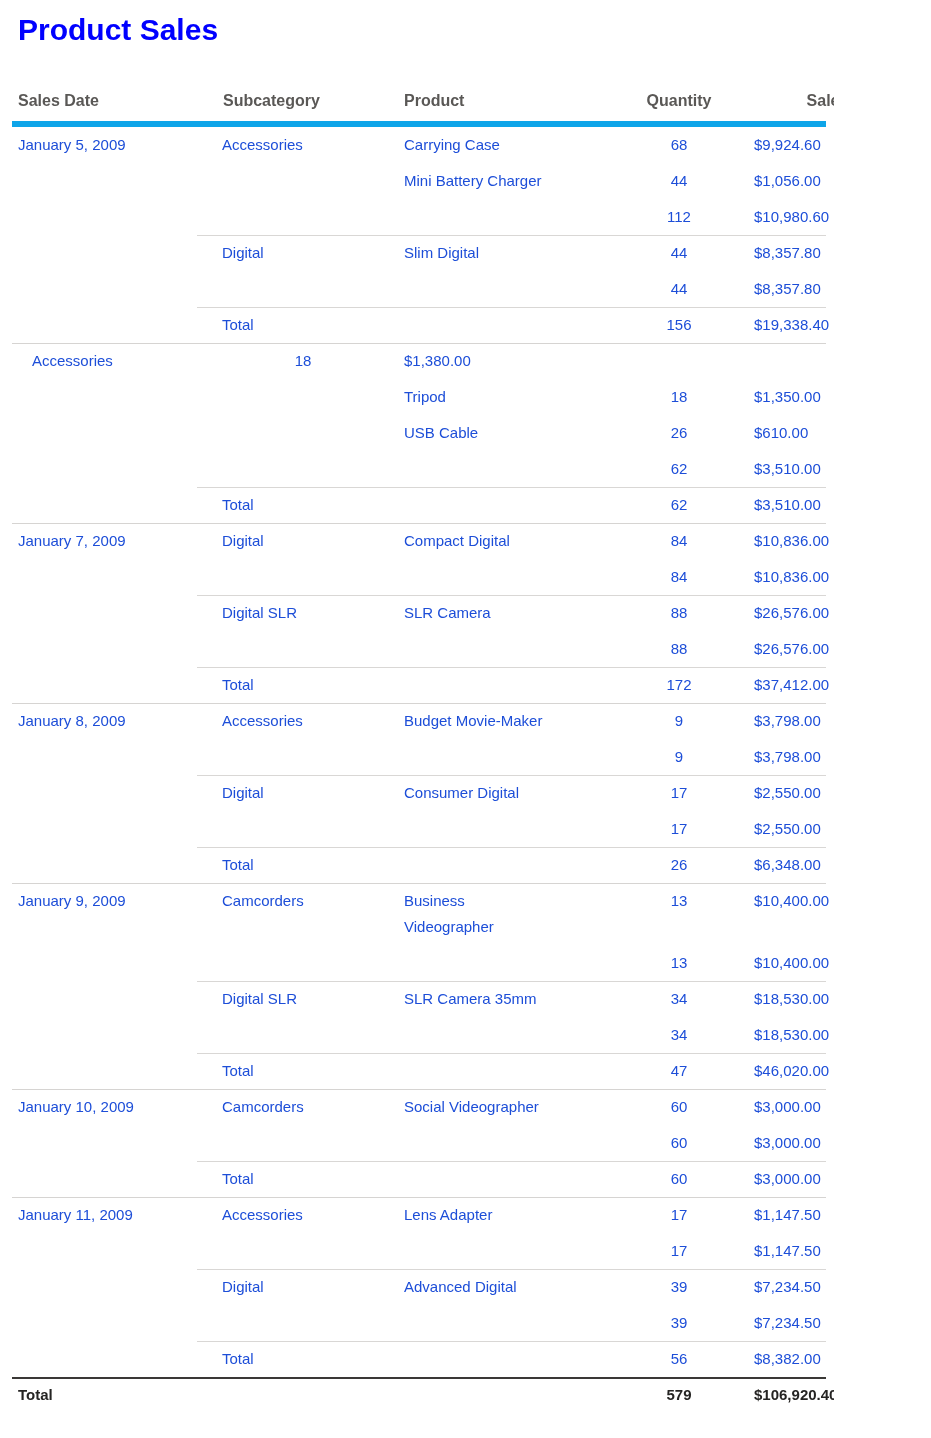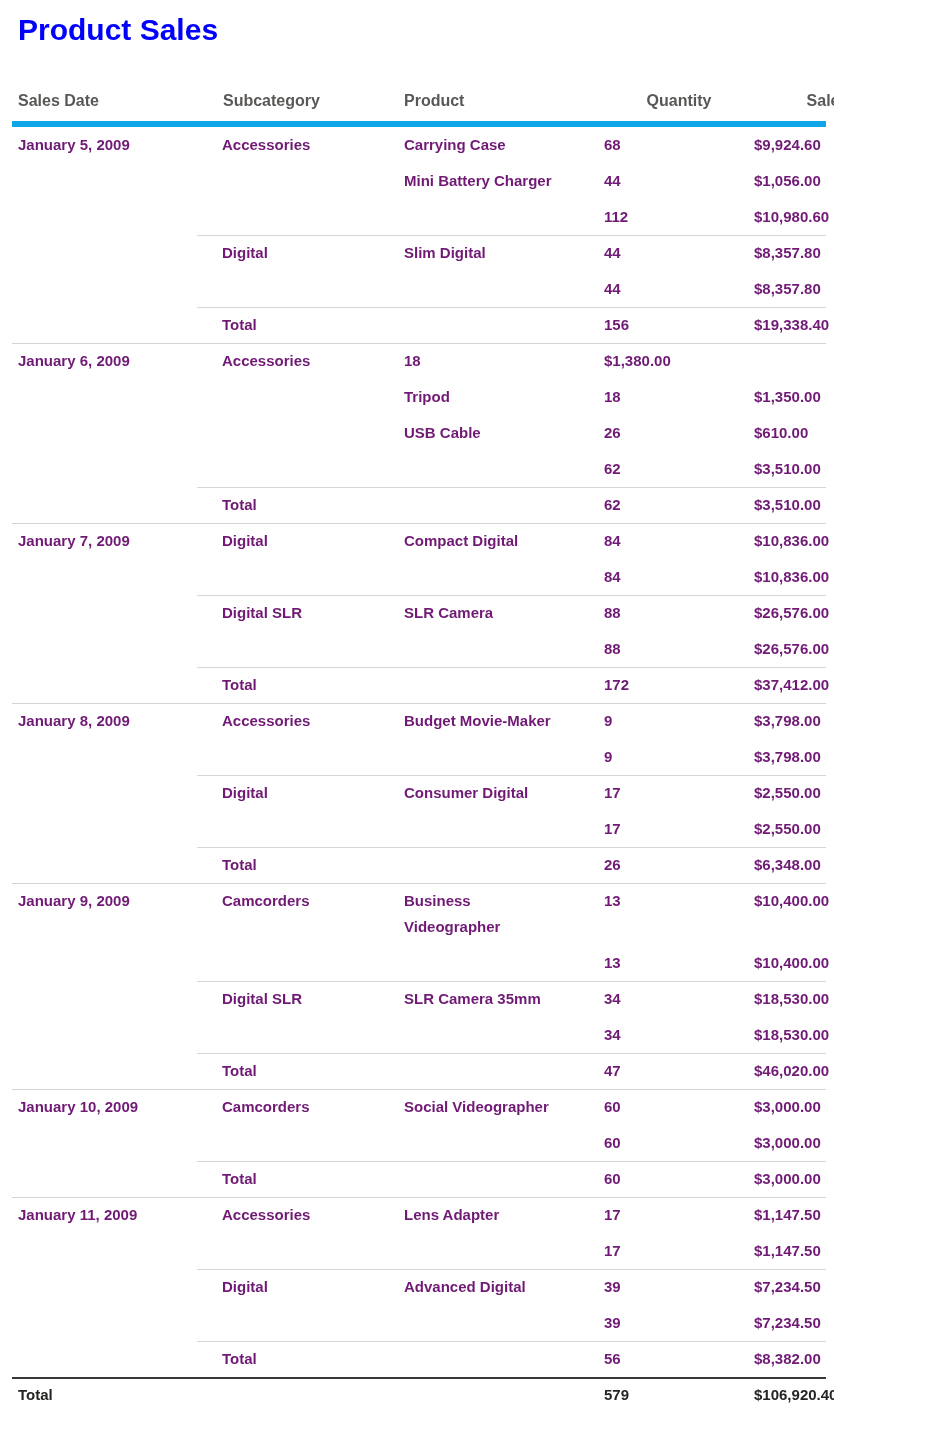--- a/index.html
+++ b/index.html
@@ -13,32 +13,31 @@
     margin: 0 0 0 18px; line-height: 34px;
   }
   .table { margin: 36px 8px 0 12px; }
   .row {
     display: grid;
     grid-template-columns: 190px 202px 200px 150px 169px;
     position: relative;
     padding: 5px 0 5px 0;
     line-height: 26px;
     font-size: 15px;
-    color: #701a75;
-    font-weight: bold;
+    color: #1d4ed8;
   }
   .row::before { content: ""; position: absolute; top: 0; height: 0; }
   .row.line-full::before { left: 0; right: 0; border-top: 1px solid #d6d4d2; }
   .row.line-sub::before  { left: 185px; right: 0; border-top: 1px solid #d9d7d5; }
   .row.line-dark::before { left: 0; right: 0; border-top: 2px solid #3a3836; }
   .cell { display: block; }
   .c-date  { padding-left: 6px; }
   .c-sub   { padding-left: 20px; }
   .c-prod  { padding-right: 48px; }
-  .c-qty   { text-align: left; }
+  .c-qty   { text-align: center; }
   .c-sales { text-align: left; }
   .header-row {
     font-size: 16px; font-weight: 700; color: #5a5856;
     border-bottom: 6px solid #0ea5e9;
     padding: 5px 0 7px 0;
   }
   .header-row .c-sub   { padding-left: 0; margin-left: 21px; }
   .header-row .c-qty   { text-align: center; }
   .header-row .c-sales { text-align: center; padding-right: 22px; }
   .grand-total-row { font-weight: 700; color: #252423; }
@@ -94,21 +93,20 @@
     <span class="cell c-sales">$8,357.80</span>
   </div>
         <div class="row line-sub">
     <span class="cell c-date"></span>
     <span class="cell c-sub">Total</span>
     <span class="cell c-prod"></span>
     <span class="cell c-qty">156</span>
     <span class="cell c-sales">$19,338.40</span>
   </div>
         <div class="row line-full">
-    <span class="cell c-date">January 6, 2009</span>
     <span class="cell c-sub">Accessories</span>
     <span class="cell c-qty">18</span>
     <span class="cell c-sales">$1,380.00</span>
   </div>
         <div class="row">
     <span class="cell c-date"></span>
     <span class="cell c-sub"></span>
     <span class="cell c-prod">Tripod</span>
     <span class="cell c-qty">18</span>
     <span class="cell c-sales">$1,350.00</span>

